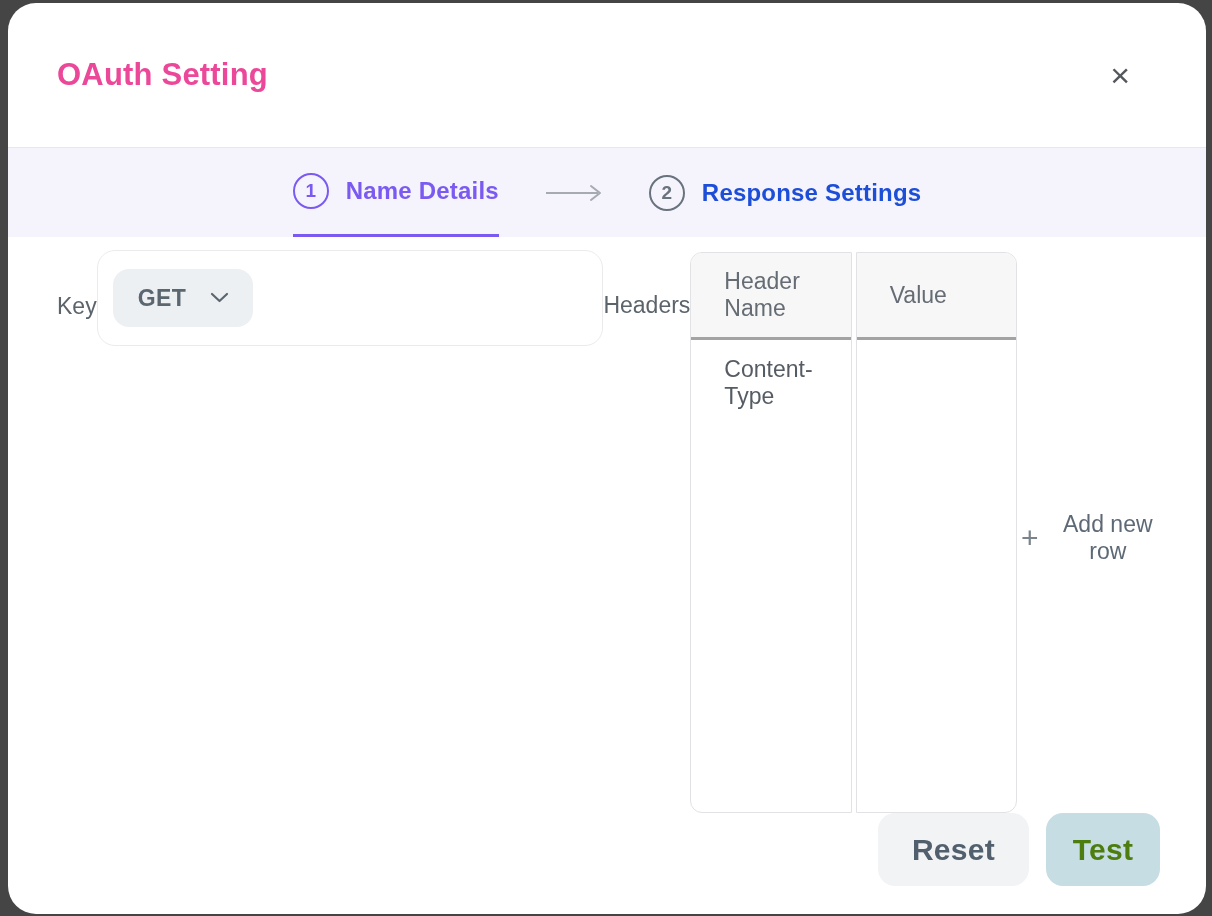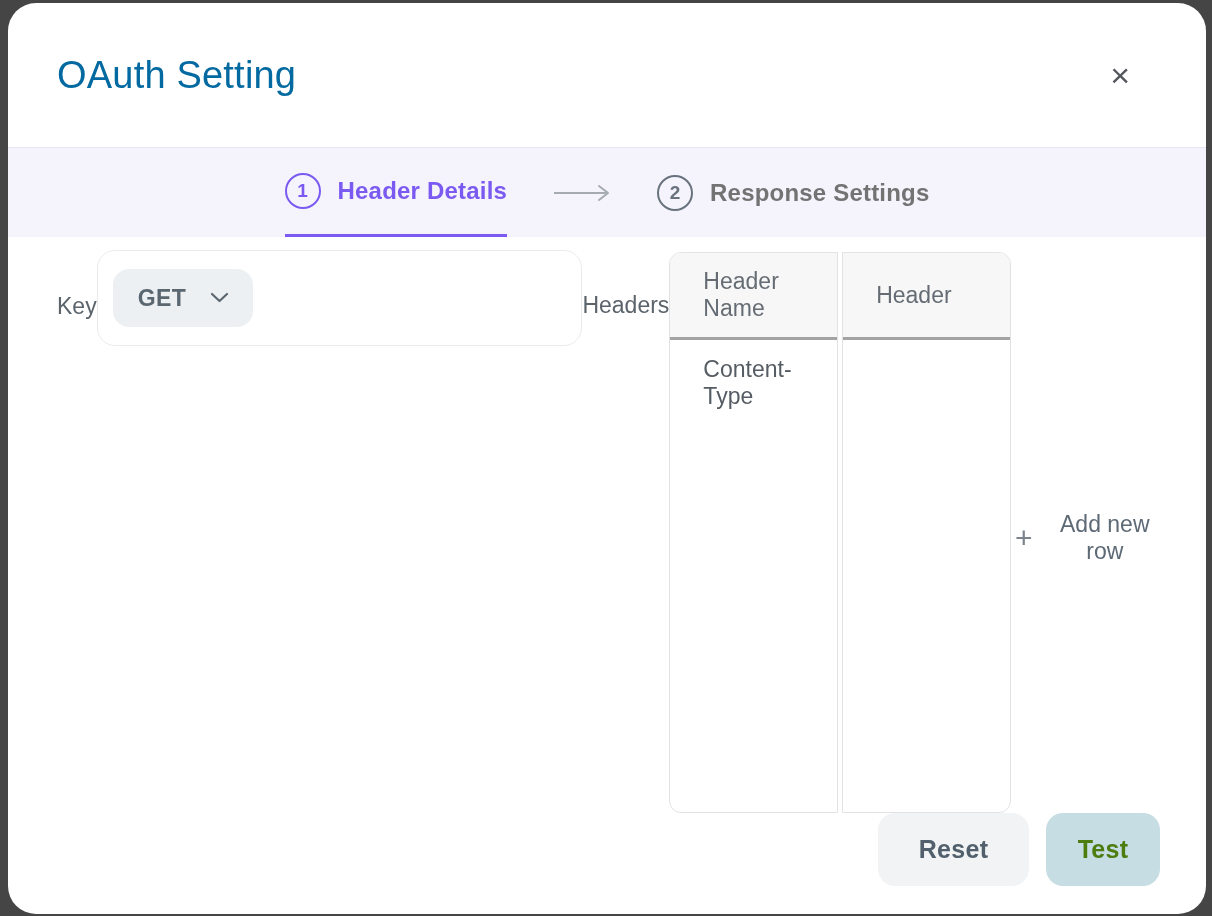--- a/index.html
+++ b/index.html
@@ -22,23 +22,23 @@
   
   .modal-header {
     height: 144px;
     flex: 0 0 auto;
     display: flex;
     align-items: center;
     justify-content: space-between;
     padding: 0 68px 0 49px;
   }
   .modal-title {
-    font-size: 38px;
-    font-weight: 400;
-    color: #0369a1;
+    font-size: 31px;
+    font-weight: 700;
+    color: #ec4899;
     letter-spacing: 0.2px;
   }
   .close-btn {
     background: none;
     border: none;
     font-size: 34px;
     font-weight: 300;
     color: #54585d;
     cursor: pointer;
     line-height: 1;
@@ -69,21 +69,21 @@
     border: 2px solid;
     display: flex;
     align-items: center;
     justify-content: center;
     font-size: 19px;
     font-weight: 600;
   }
   .step-active .step-circle { border-color: #7a5af0; color: #7a5af0; }
   .step-active .step-label  { color: #7a5af0; }
   .step-inactive .step-circle { border-color: #68737d; color: #68737d; }
-  .step-inactive .step-label  { color: #737373; }
+  .step-inactive .step-label  { color: #1d4ed8; }
   .step-label {
     font-size: 24px;
     font-weight: 700;
     letter-spacing: 0.2px;
   }
   .step-arrow {
     display: flex;
     align-items: center;
   }
   
@@ -101,20 +101,21 @@
   .label-key { margin-top: 56px; }
   .key-input-box {
     margin-top: 13px;
     height: 96px;
     border: 1px solid #ebebee;
     border-radius: 18px;
     display: flex;
     align-items: center;
     padding: 0 18px 0 15px;
     background: #fff;
+    gap: 21px;
   }
   .method-chip {
     height: 58px;
     background: #edf0f2;
     border-radius: 16px;
     border: none;
     display: flex;
     align-items: center;
     gap: 24px;
     padding: 0 24px 0 25px;
@@ -197,21 +198,21 @@
     display: flex;
     justify-content: flex-end;
     gap: 17px;
     padding: 0 46px 28px 0;
   }
   .btn {
     height: 73px;
     border: none;
     border-radius: 17px;
     font-family: inherit;
-    font-size: 25px;
+    font-size: 30px;
     font-weight: 700;
     cursor: pointer;
     letter-spacing: 0.3px;
   }
   .btn-reset {
     width: 151px;
     background: #f1f3f5;
     color: #51606c;
   }
   .btn-test {
@@ -226,21 +227,21 @@
 <div class="modal">
 
   <div class="modal-header">
     <div class="modal-title">OAuth Setting</div>
     <button class="close-btn">×</button>
   </div>
 
   <div class="stepper">
     <div class="step step-active">
       <span class="step-circle">1</span>
-      <span class="step-label">Header Details</span>
+      <span class="step-label">Name Details</span>
     </div>
     <div class="step-arrow">
       <svg width="58" height="18" viewBox="0 0 58 18" fill="none">
         <line x1="1" y1="9" x2="53" y2="9" stroke="#a6abb1" stroke-width="2"></line>
         <path d="M46 2 L55 9 L46 16" stroke="#a6abb1" stroke-width="2" fill="none" stroke-linecap="round" stroke-linejoin="round"></path>
       </svg>
     </div>
     <div class="step step-inactive">
       <span class="step-circle">2</span>
       <span class="step-label">Response Settings</span>
@@ -264,21 +265,21 @@
     </div>
 
     <div class="field-label label-headers">Headers</div>
 
     <div class="headers-table">
       <div class="table-col col-left">
         <div class="cell cell-head">Header Name</div>
         <div class="cell cell-body">Content-Type</div>
       </div>
       <div class="table-col col-right">
-        <div class="cell cell-head">Header</div>
+        <div class="cell cell-head">Value</div>
         <div class="cell cell-body"></div>
       </div>
     </div>
 
     <button class="add-row">
       <span class="plus-icon">+</span>
       <span class="add-row-label">Add new row</span>
     </button>
 
   </div>

